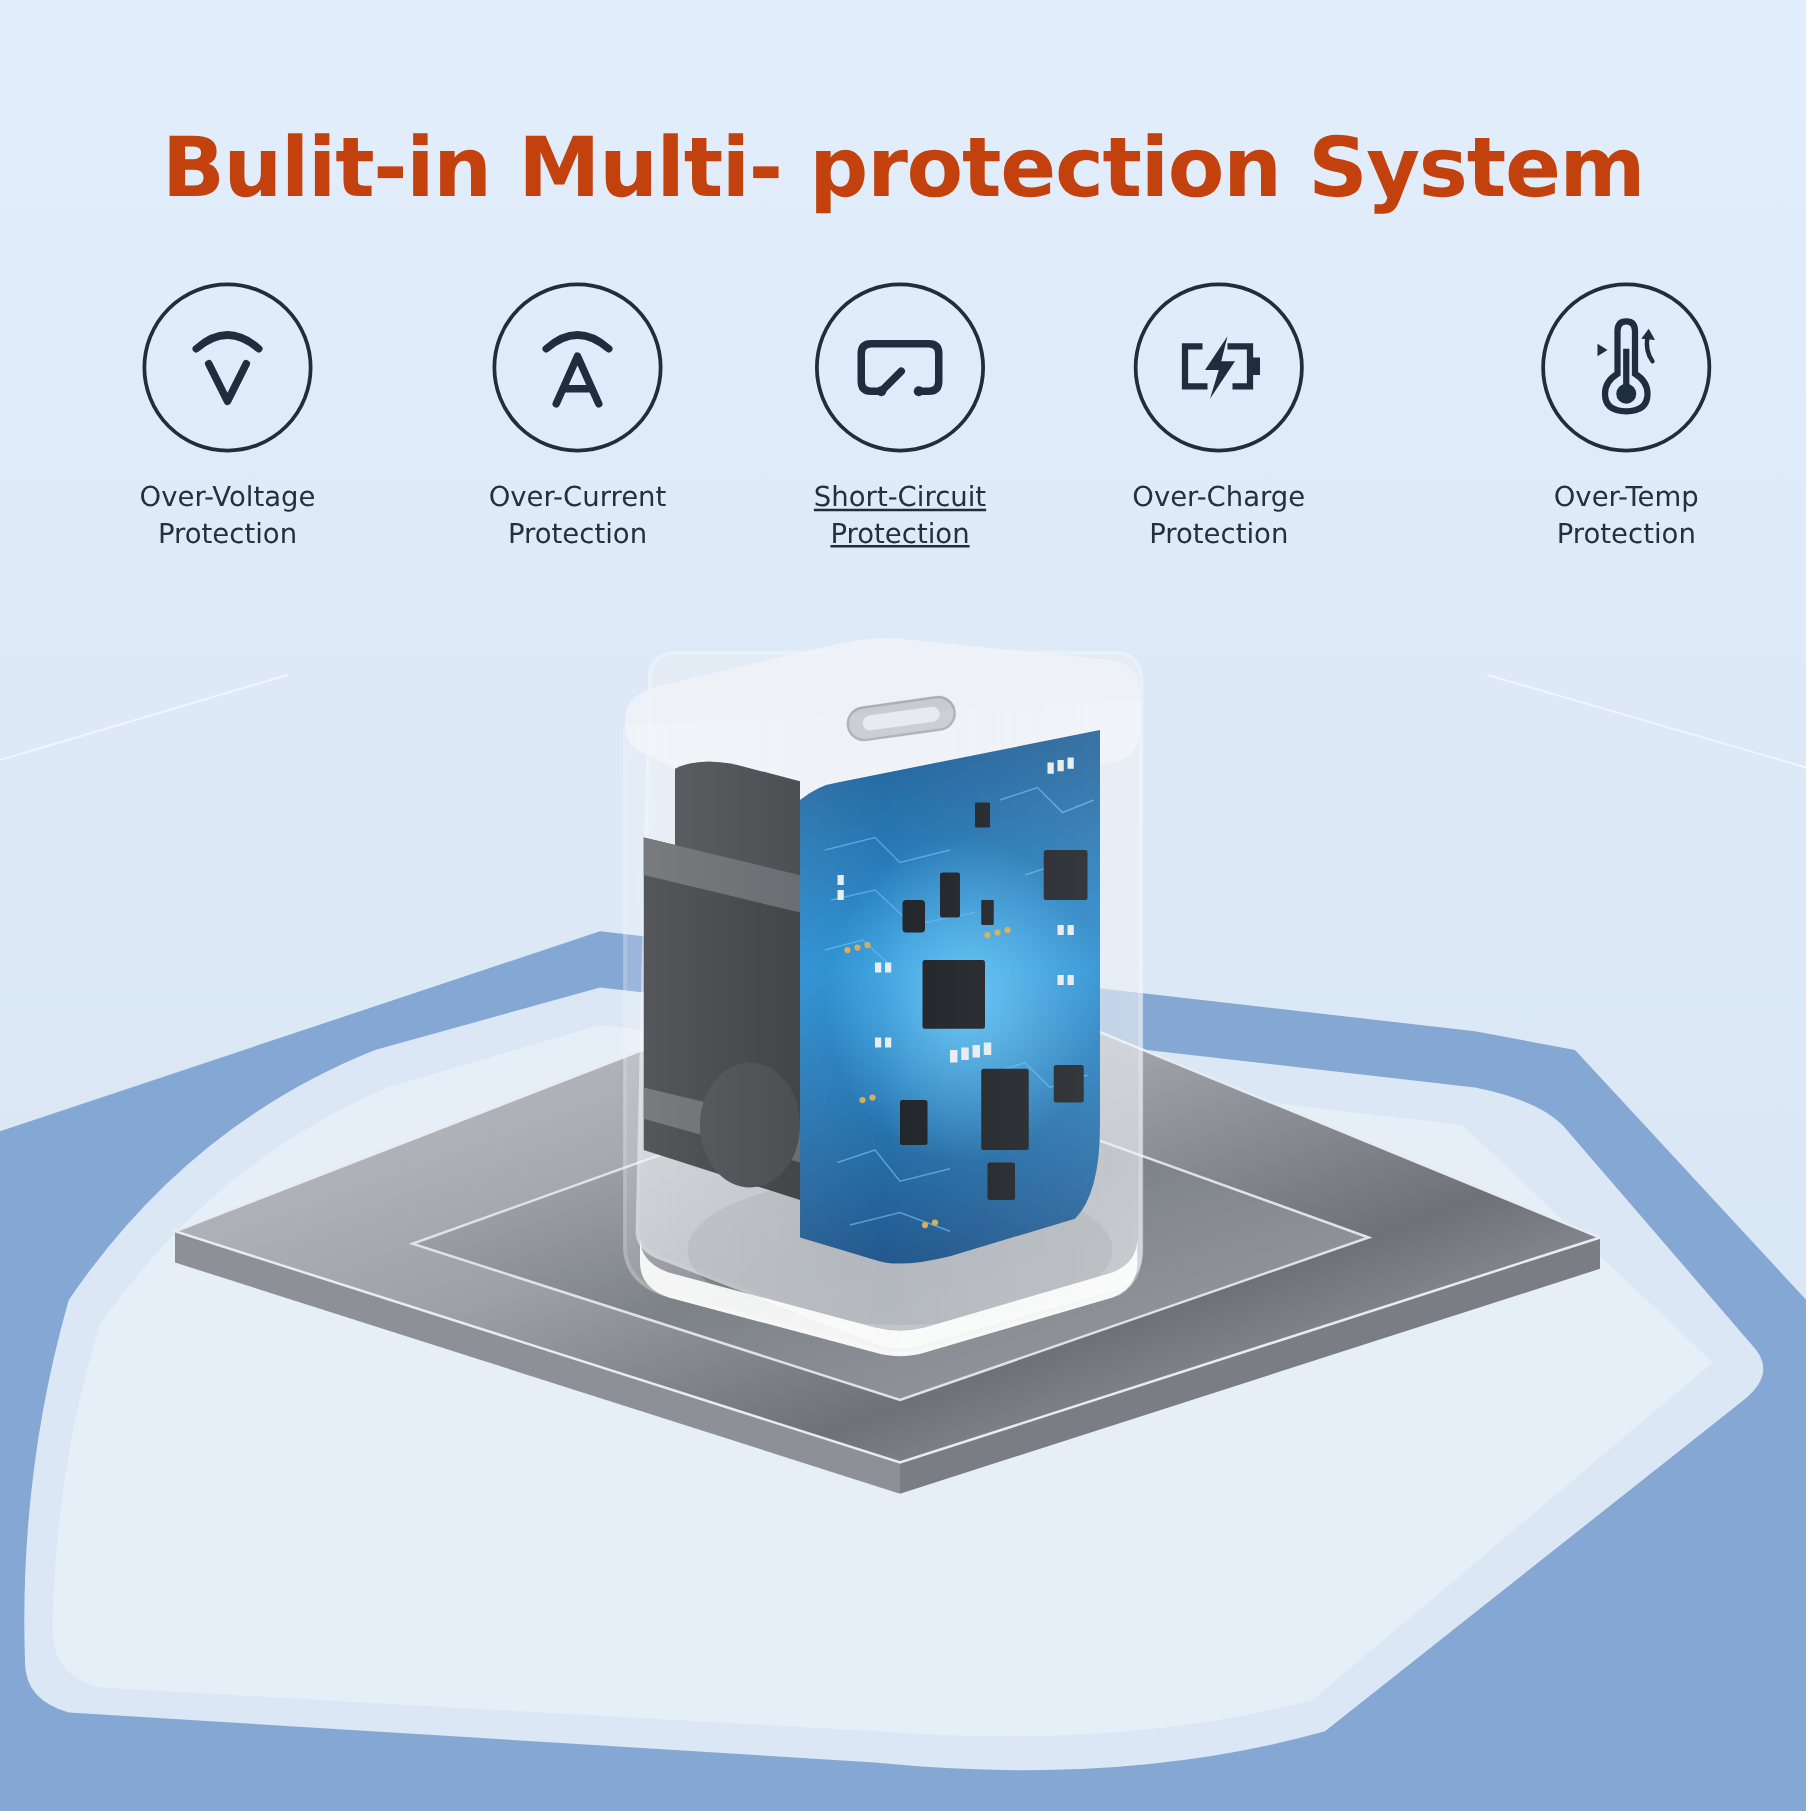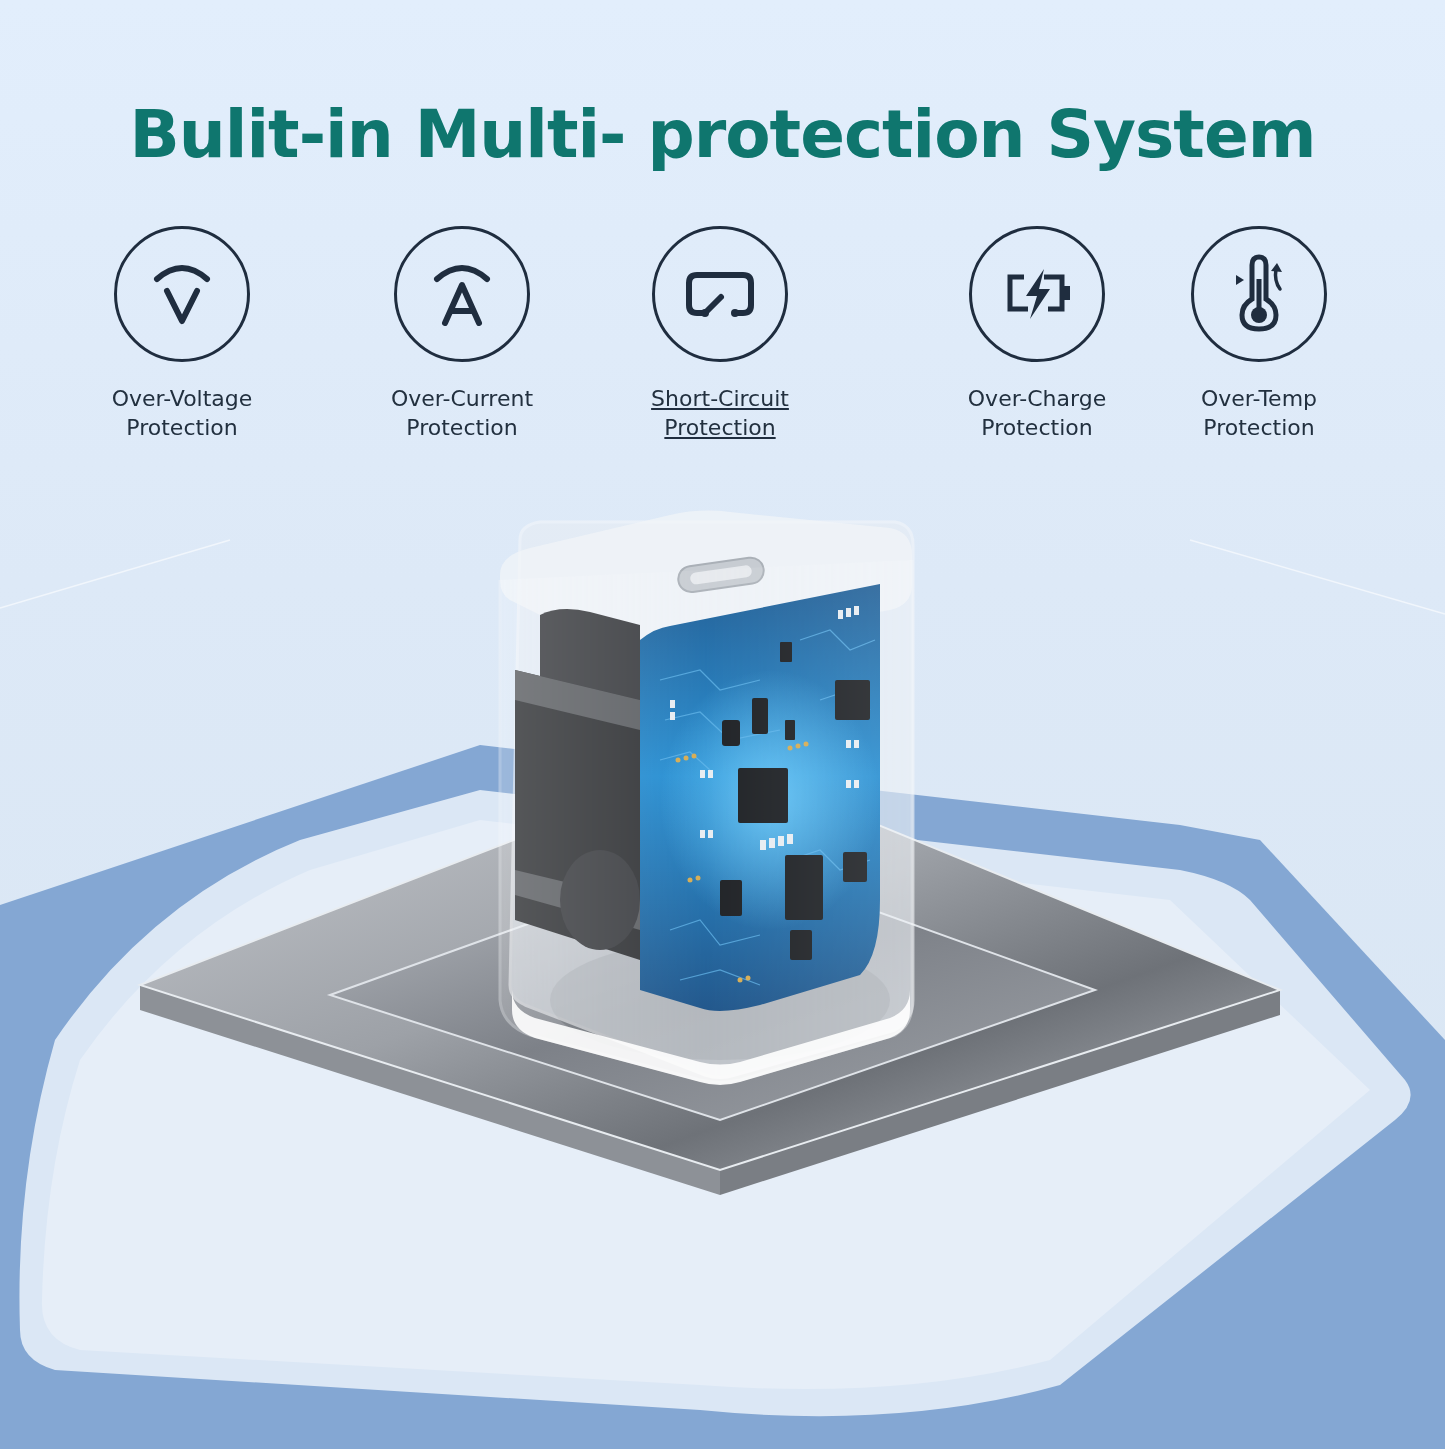--- a/index.html
+++ b/index.html
@@ -7,21 +7,21 @@
     width: 1445px; height: 1449px; overflow: hidden; position: relative;
     background: linear-gradient(180deg, #e2eefc 0%, #dde9f7 40%, #d8e5f2 100%);
     font-family: "DejaVu Sans", "Liberation Sans", sans-serif;
     color: #1f2d3f;
   }
   .stage { position: absolute; inset: 0; }
   .scene { position: absolute; left: 0; top: 0; width: 1445px; height: 1449px; }
   .headline {
     position: absolute; left: 0; right: 0; top: 96px;
     text-align: center; font-weight: bold; font-size: 66px; letter-spacing: -1px;
-    color: #0f766e; margin: 0;
+    color: #c2410c; margin: 0;
     font-family: "DejaVu Sans", sans-serif;
   }
   .features { position: absolute; top: 226px; left: 0; width: 1250px; height: 230px; }
   .feature {
     position: absolute; width: 240px; text-align: center;
   }
   .feature .ring {
     width: 136px; height: 136px; margin: 0 auto;
     border: 3px solid #1f2d3f; border-radius: 50%;
     box-sizing: border-box; display: flex; align-items: center; justify-content: center;
@@ -200,36 +200,36 @@
           <circle cx="30" cy="64" r="4" fill="#1f2d3f"></circle>
           <circle cx="60" cy="64" r="4" fill="#1f2d3f"></circle>
         </svg>
       </div>
       <div class="label">
         <span>Short-Circuit</span>
         <span>Protection</span>
       </div>
     </div>
 
-    <div class="feature" style="left:917px;">
+    <div class="feature" style="left:855px;">
       <div class="ring">
         <svg viewBox="0 0 90 90">
           <path d="M32 28 L18 28 L18 60 L36 60" fill="none" stroke="#1f2d3f" stroke-width="5"></path>
           <path d="M52 28 L70 28 L70 60 L56 60" fill="none" stroke="#1f2d3f" stroke-width="5"></path>
           <rect x="72" y="37" width="6" height="14" fill="#1f2d3f"></rect>
           <path d="M52 20 L34 47 L45 47 L38 70 L58 40 L47 40 Z" fill="#1f2d3f"></path>
         </svg>
       </div>
       <div class="label">
         <span>Over-Charge</span>
         <span>Protection</span>
       </div>
     </div>
 
-    <div class="feature" style="left:1139px;">
+    <div class="feature" style="left:1181px;">
       <div class="ring">
         <svg viewBox="0 0 90 90">
           <path d="M38 50 L38 16 Q38 8 45 8 Q52 8 52 16 L52 50 Q62 56 62 66 Q62 80 45 80 Q28 80 28 66 Q28 56 38 50 Z" fill="none" stroke="#1f2d3f" stroke-width="5"></path>
           <line x1="45" y1="30" x2="45" y2="62" stroke="#1f2d3f" stroke-width="5"></line>
           <circle cx="45" cy="66" r="8" fill="#1f2d3f"></circle>
           <path d="M22 26 L30 31 L22 36 Z" fill="#1f2d3f"></path>
           <path d="M66 40 Q60 32 62 20" fill="none" stroke="#1f2d3f" stroke-width="3.5" stroke-linecap="round"></path>
           <path d="M57 22 L63 14 L68 23 Z" fill="#1f2d3f"></path>
         </svg>
       </div>

